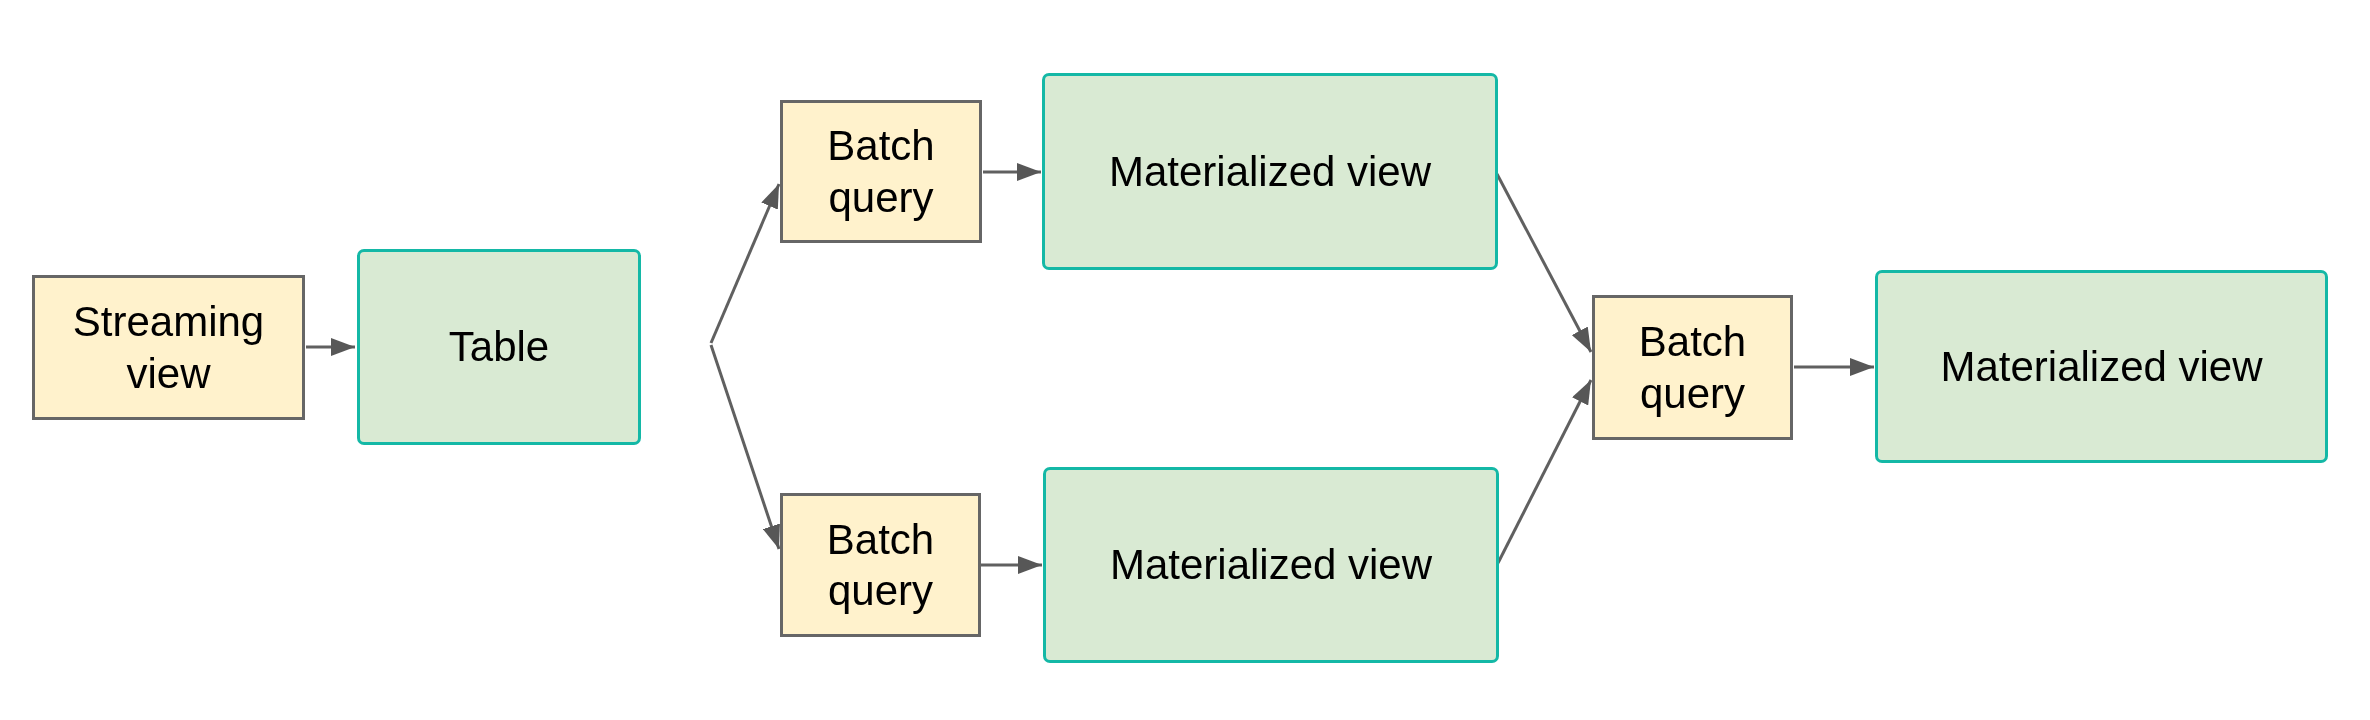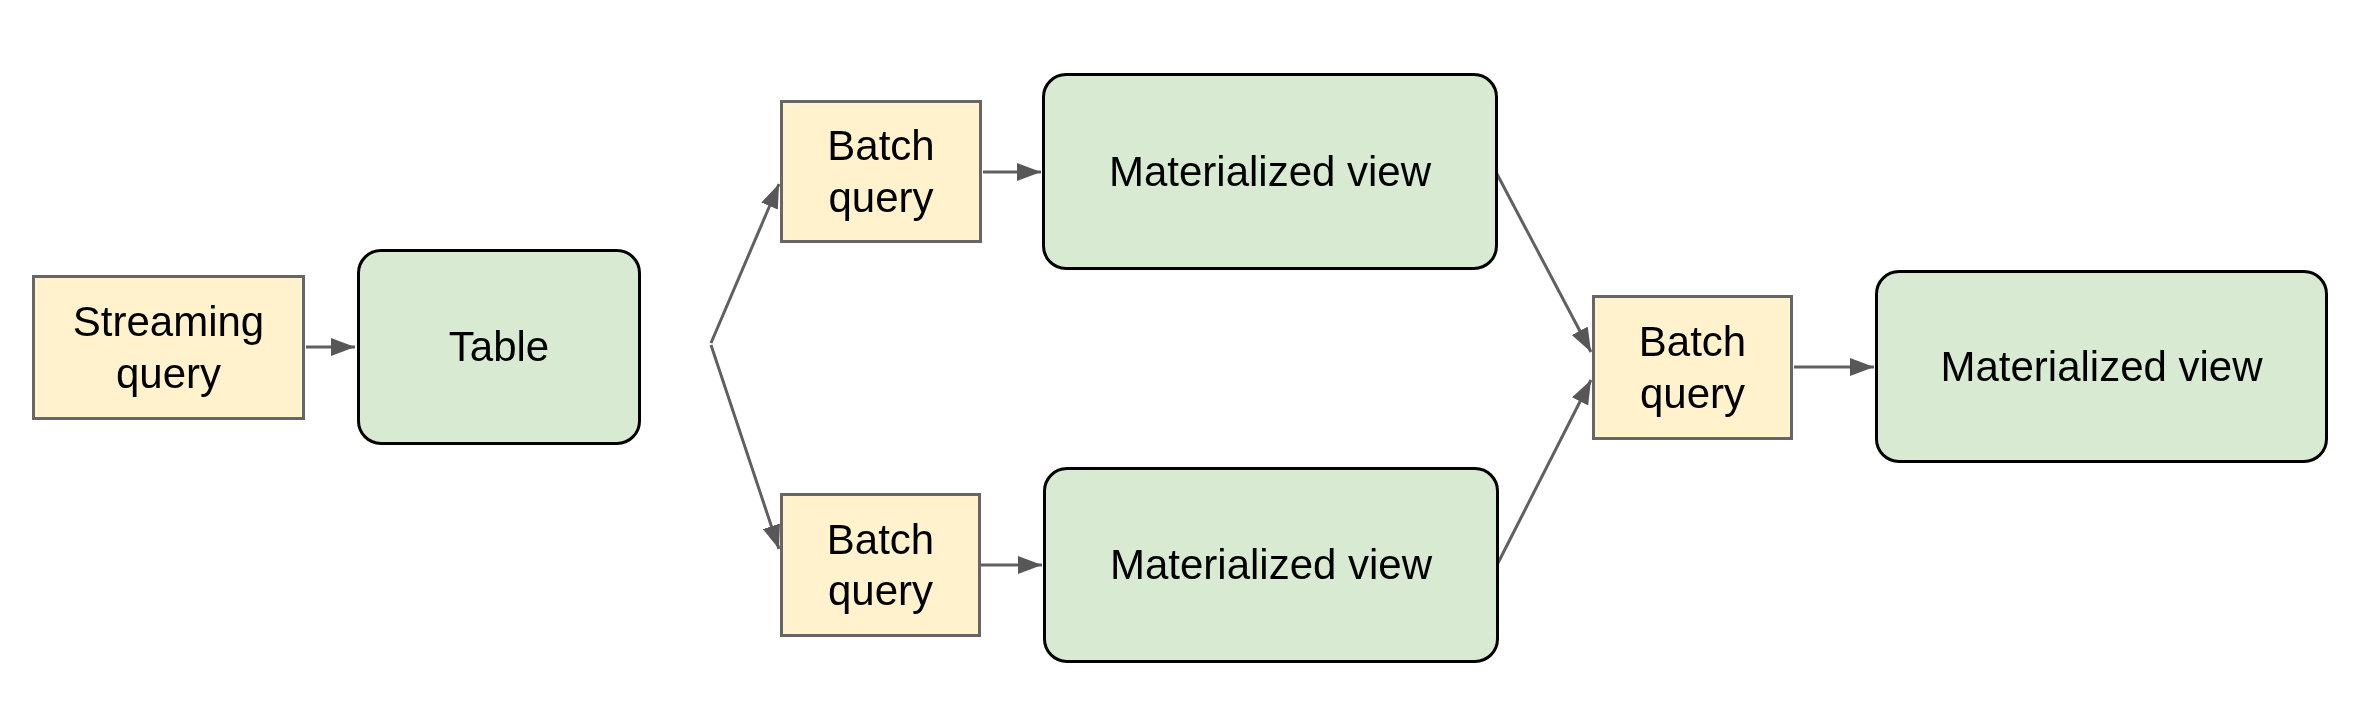--- a/index.html
+++ b/index.html
@@ -28,22 +28,22 @@
     color: #000000;
     padding: 0 8px;
   }
   .node-query {
     background: #fff2cc;
     border: 3px solid #666666;
     justify-content: flex-end;
   }
   .node-view {
     background: #d9ead3;
-    border: 3px solid #000000;
-    border-radius: 24px;
+    border: 3px solid #14b8a6;
+    border-radius: 7px;
   }
   .n1 { left: 32px;   top: 275px; width: 273px; height: 145px; }
   .n2 { left: 357px;  top: 249px; width: 284px; height: 196px; }
   .n3 { left: 780px;  top: 100px; width: 202px; height: 143px; }
   .n4 { left: 1042px; top: 73px;  width: 456px; height: 197px; }
   .n5 { left: 780px;  top: 493px; width: 201px; height: 144px; }
   .n6 { left: 1043px; top: 467px; width: 456px; height: 196px; }
   .n7 { left: 1592px; top: 295px; width: 201px; height: 145px; }
   .n8 { left: 1875px; top: 270px; width: 453px; height: 193px; }
   .edge { stroke: #606060; stroke-width: 3; fill: none; }
@@ -63,21 +63,21 @@
     <path class="edge" marker-end="url(#arrow)" d="M711,343 L779,184"></path>
     <path class="edge" marker-end="url(#arrow)" d="M711,345 L779,549"></path>
     <path class="edge" marker-end="url(#arrow)" d="M983,172 L1041,172"></path>
     <path class="edge" marker-end="url(#arrow)" d="M981,565 L1042,565"></path>
     <path class="edge" marker-end="url(#arrow)" d="M1497,174 L1591,352"></path>
     <path class="edge" marker-end="url(#arrow)" d="M1498,563 L1591,380"></path>
     <path class="edge" marker-end="url(#arrow)" d="M1794,367 L1874,367"></path>
   </svg>
 
   <div class="node node-query n1">
-    <span>Streaming query</span>
+    <span>Streaming view</span>
   </div>
 
   <div class="node node-view n2">
     <span>Table</span>
   </div>
 
   <div class="node node-query n3">
     <span>Batch query</span>
   </div>
 

